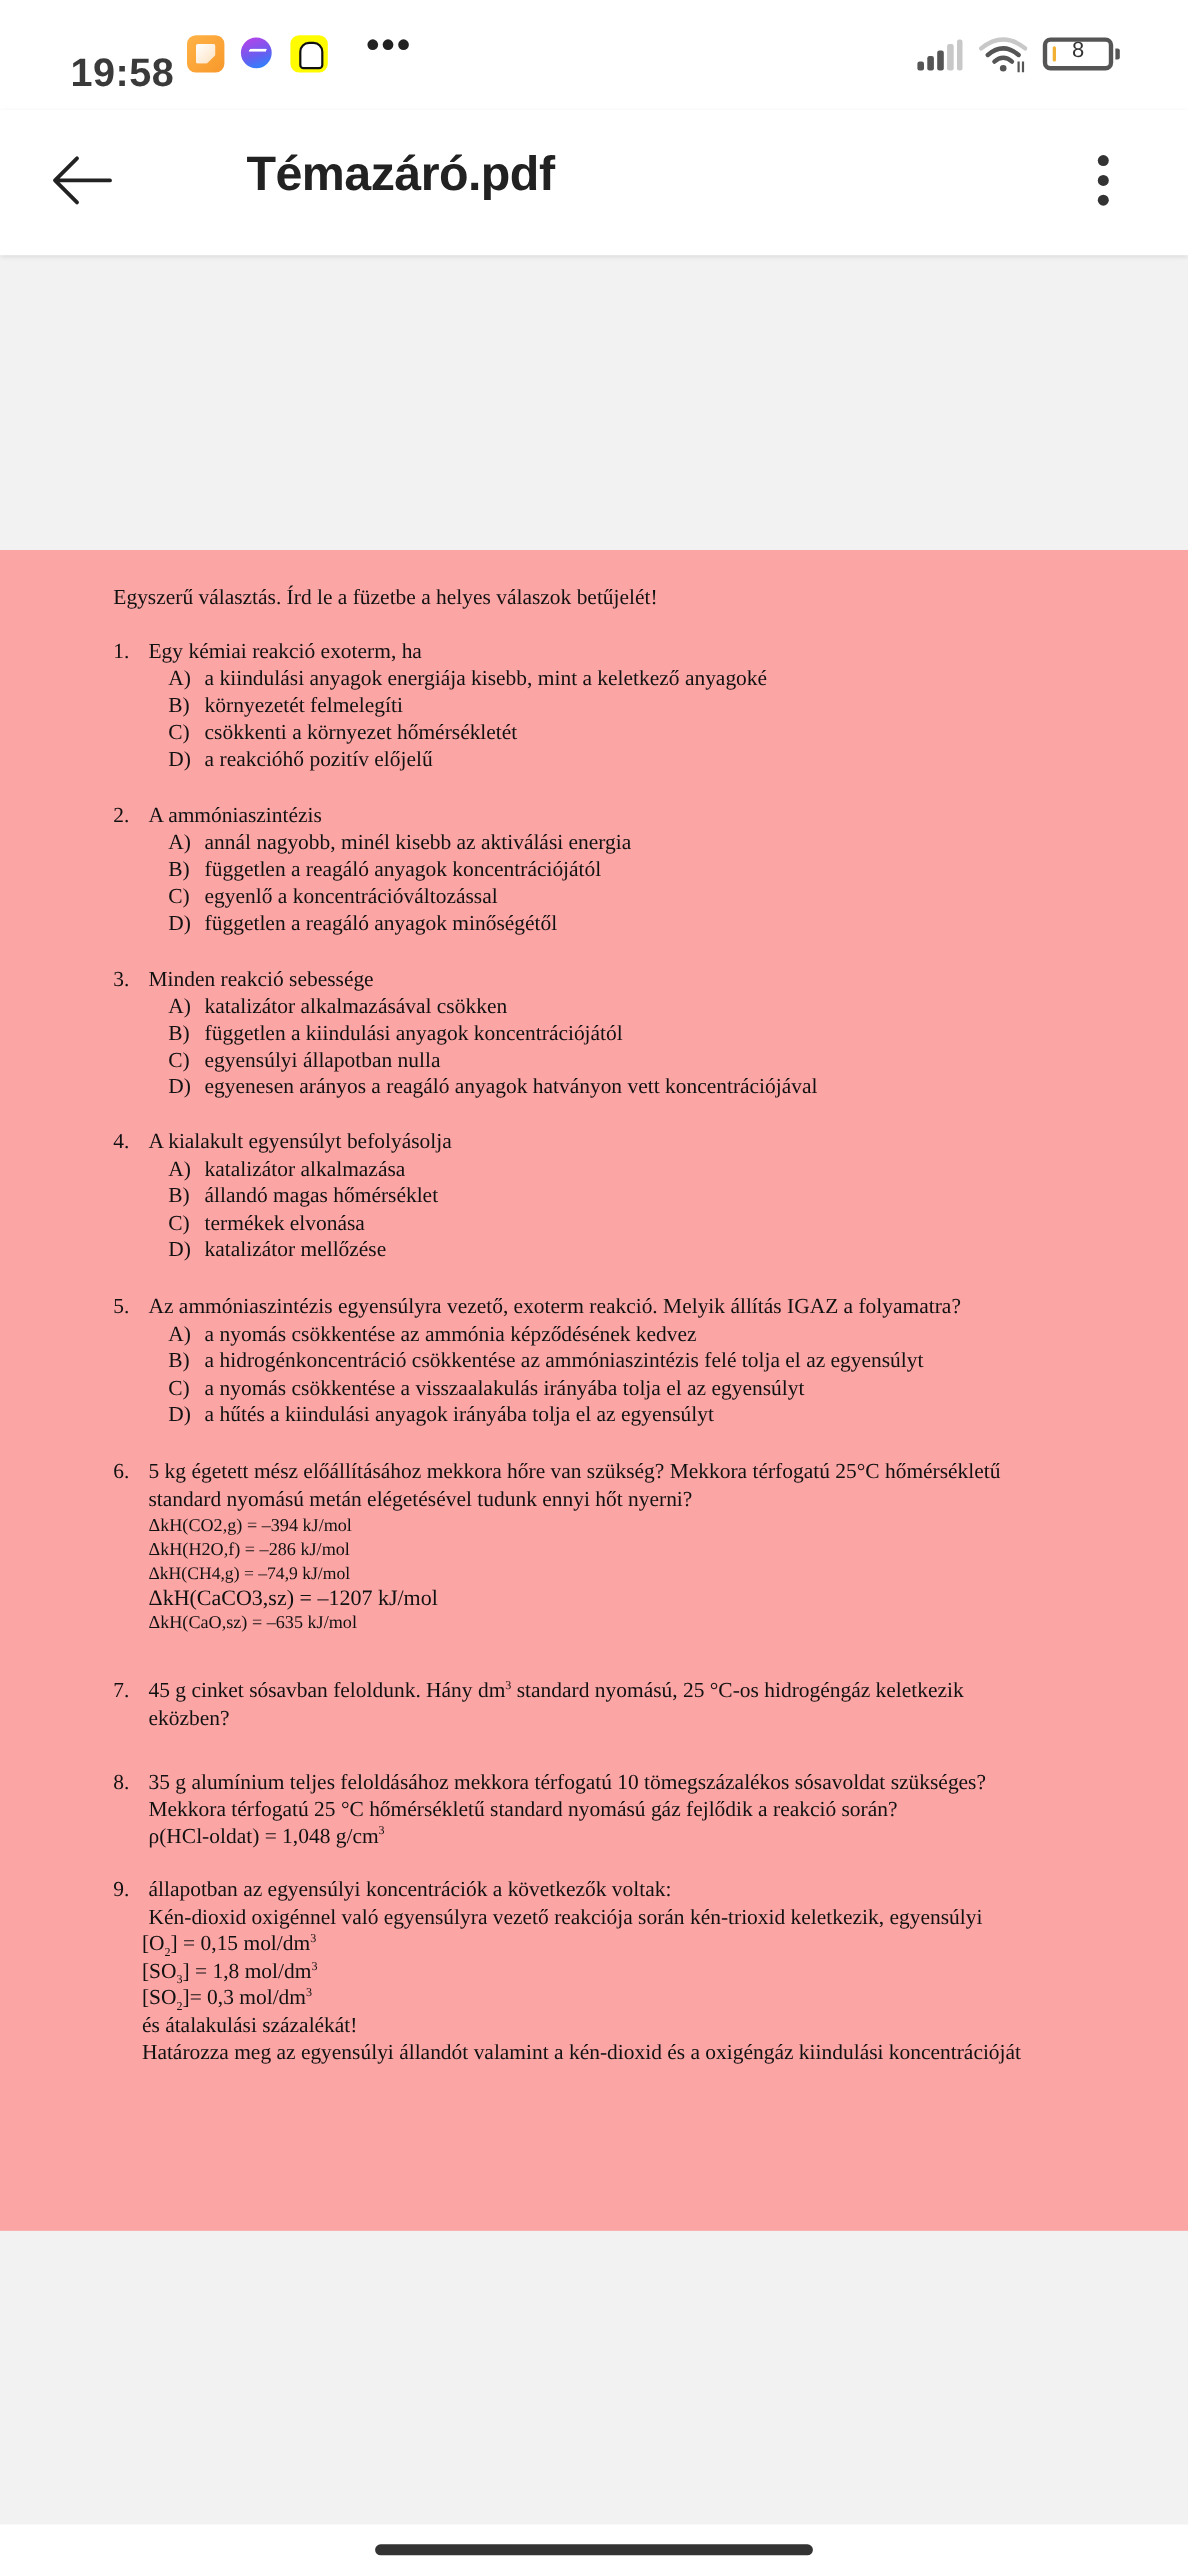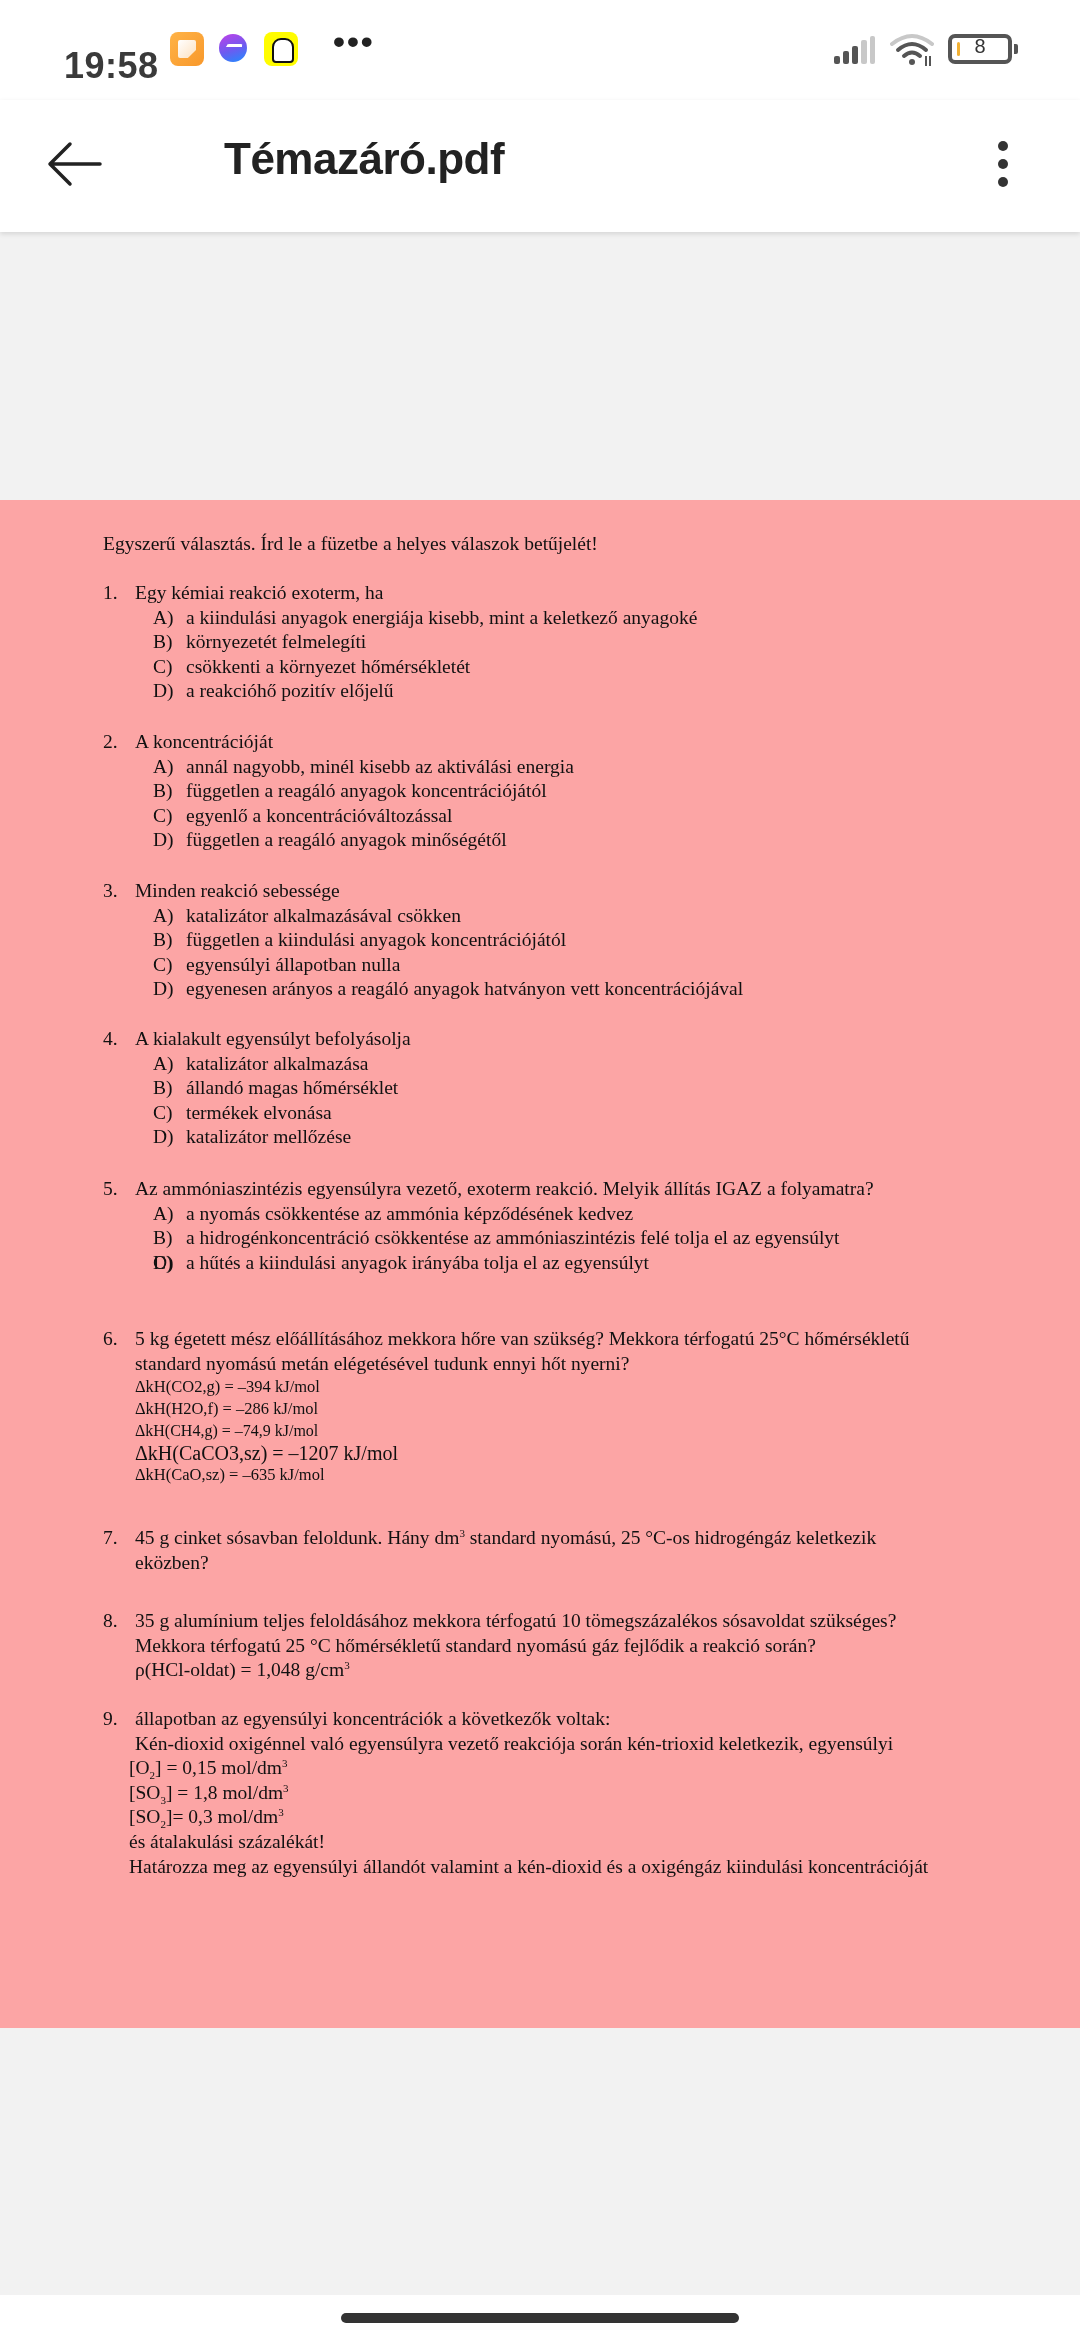--- a/index.html
+++ b/index.html
@@ -102,21 +102,21 @@
       <span class="num">1.</span>
       <div class="stem">Egy kémiai reakció exoterm, ha</div>
       <div class="opt"><span class="letter">A)</span><span>a kiindulási anyagok energiája kisebb, mint a keletkező anyagoké</span></div>
       <div class="opt"><span class="letter">B)</span><span>környezetét felmelegíti</span></div>
       <div class="opt"><span class="letter">C)</span><span>csökkenti a környezet hőmérsékletét</span></div>
       <div class="opt"><span class="letter">D)</span><span>a reakcióhő pozitív előjelű</span></div>
     </div>
 
     <div class="q" style="top:230px;">
       <span class="num">2.</span>
-      <div class="stem">A koncentrációját</div>
+      <div class="stem">A ammóniaszintézis</div>
       <div class="opt"><span class="letter">A)</span><span>annál nagyobb, minél kisebb az aktiválási energia</span></div>
       <div class="opt"><span class="letter">B)</span><span>független a reagáló anyagok koncentrációjától</span></div>
       <div class="opt"><span class="letter">C)</span><span>egyenlő a koncentrációváltozással</span></div>
       <div class="opt"><span class="letter">D)</span><span>független a reagáló anyagok minőségétől</span></div>
     </div>
 
     <div class="q" style="top:379px;">
       <span class="num">3.</span>
       <div class="stem">Minden reakció sebessége</div>
       <div class="opt"><span class="letter">A)</span><span>katalizátor alkalmazásával csökken</span></div>
@@ -132,21 +132,21 @@
       <div class="opt"><span class="letter">B)</span><span>állandó magas hőmérséklet</span></div>
       <div class="opt"><span class="letter">C)</span><span>termékek elvonása</span></div>
       <div class="opt"><span class="letter">D)</span><span>katalizátor mellőzése</span></div>
     </div>
 
     <div class="q" style="top:677px;">
       <span class="num">5.</span>
       <div class="stem">Az ammóniaszintézis egyensúlyra vezető, exoterm reakció. Melyik állítás IGAZ a folyamatra?</div>
       <div class="opt"><span class="letter">A)</span><span>a nyomás csökkentése az ammónia képződésének kedvez</span></div>
       <div class="opt"><span class="letter">B)</span><span>a hidrogénkoncentráció csökkentése az ammóniaszintézis felé tolja el az egyensúlyt</span></div>
-      <div class="opt"><span class="letter">C)</span></div>
+      <div class="opt"><span class="letter">C)</span><span>a nyomás csökkentése a visszaalakulás irányába tolja el az egyensúlyt</span></div>
       <div class="opt"><span class="letter">D)</span><span>a hűtés a kiindulási anyagok irányába tolja el az egyensúlyt</span></div>
     </div>
 
     <div class="q" style="top:827px;">
       <span class="num">6.</span>
       <div class="line">5 kg égetett mész előállításához mekkora hőre van szükség? Mekkora térfogatú 25°C hőmérsékletű</div>
       <div class="line">standard nyomású metán elégetésével tudunk ennyi hőt nyerni?</div>
       <div class="line" style="font-size:16.5px;line-height:22px;">ΔkH(CO2,g) = –394 kJ/mol</div>
       <div class="line" style="font-size:16.5px;line-height:22px;">ΔkH(H2O,f) = –286 kJ/mol</div>
       <div class="line" style="font-size:16px;line-height:22px;">ΔkH(CH4,g) = –74,9 kJ/mol</div>

